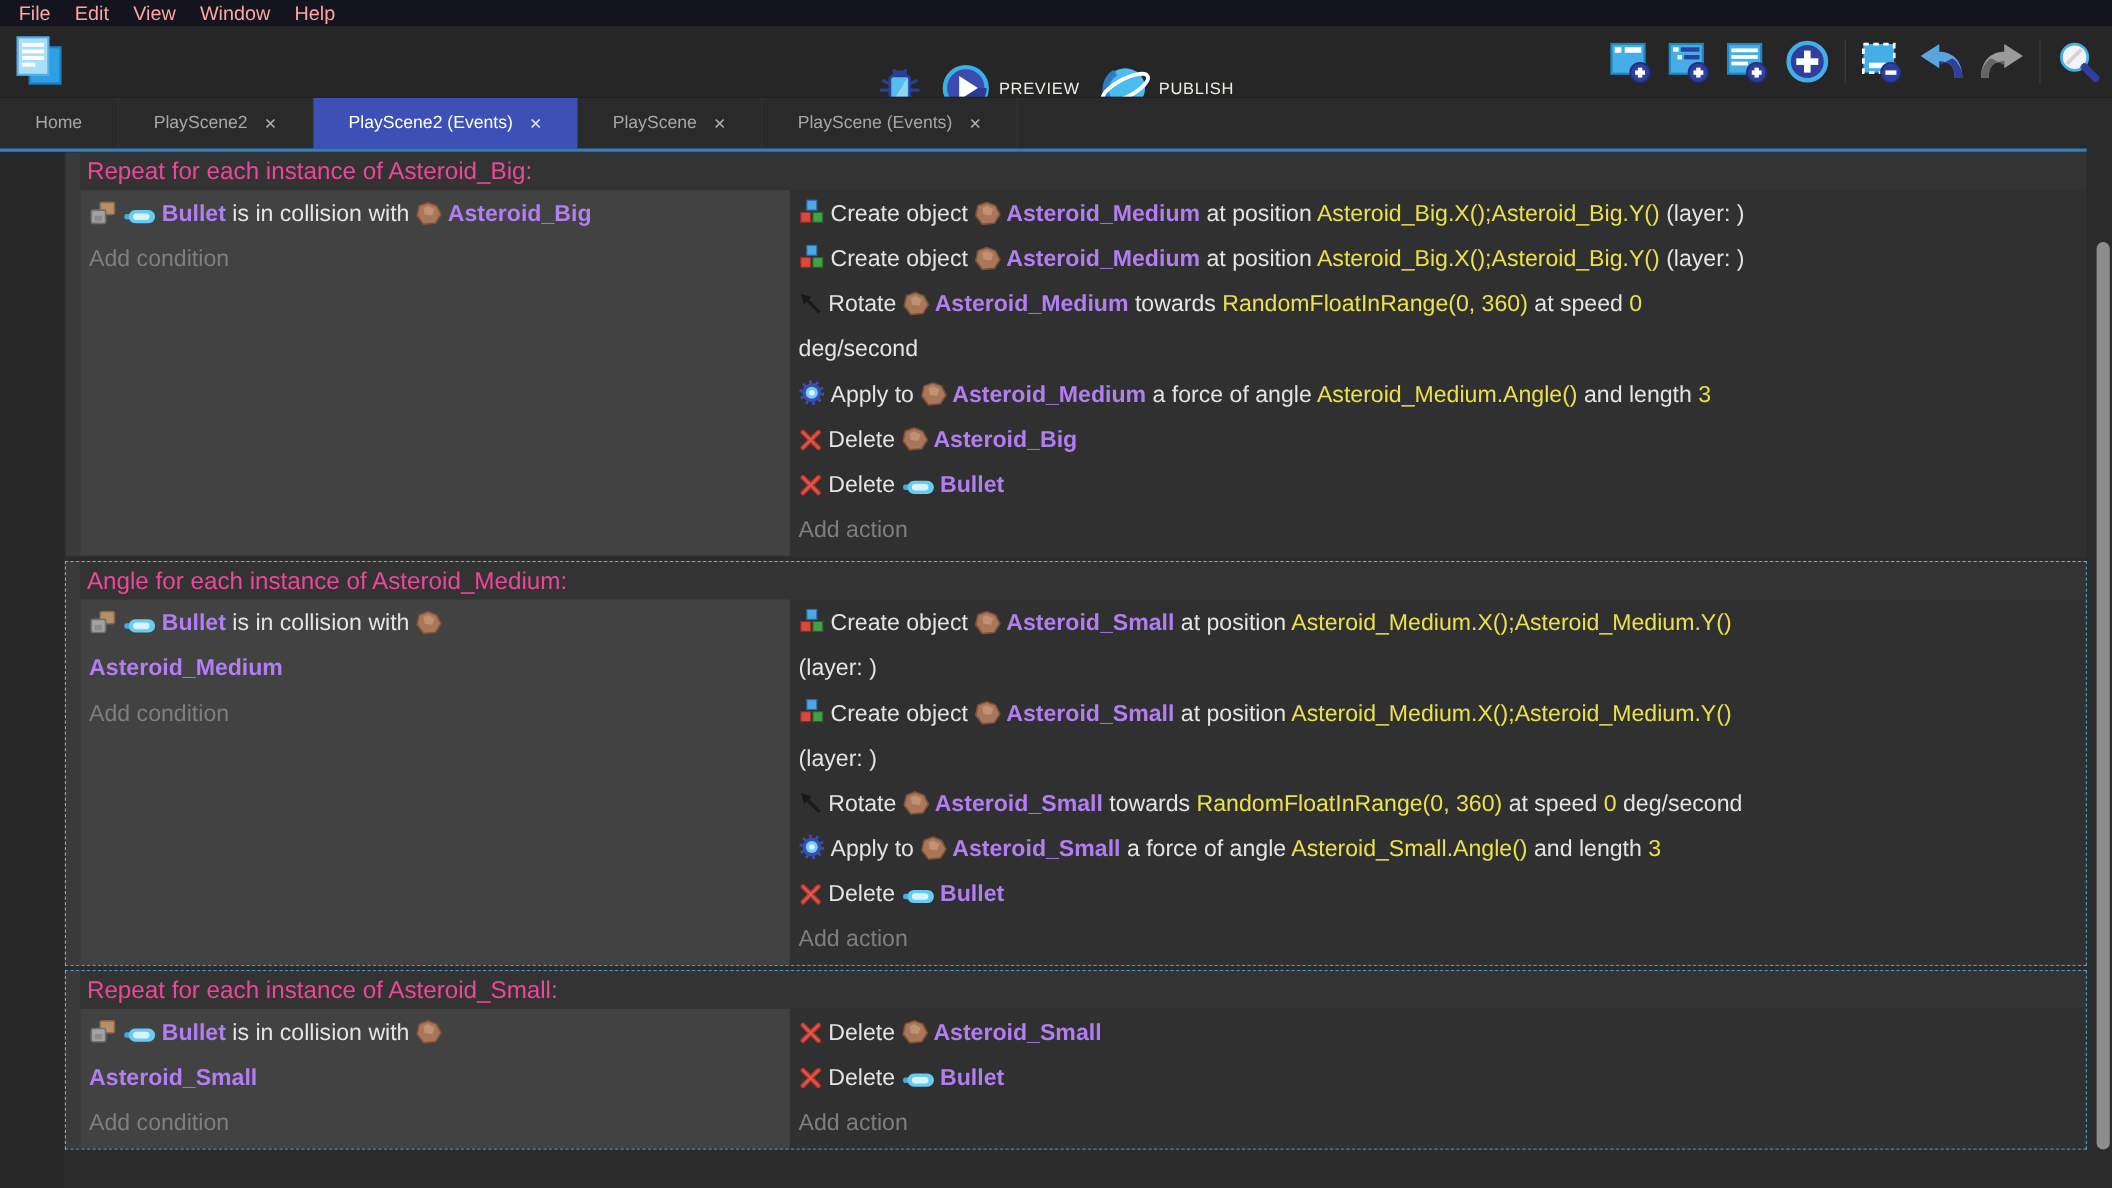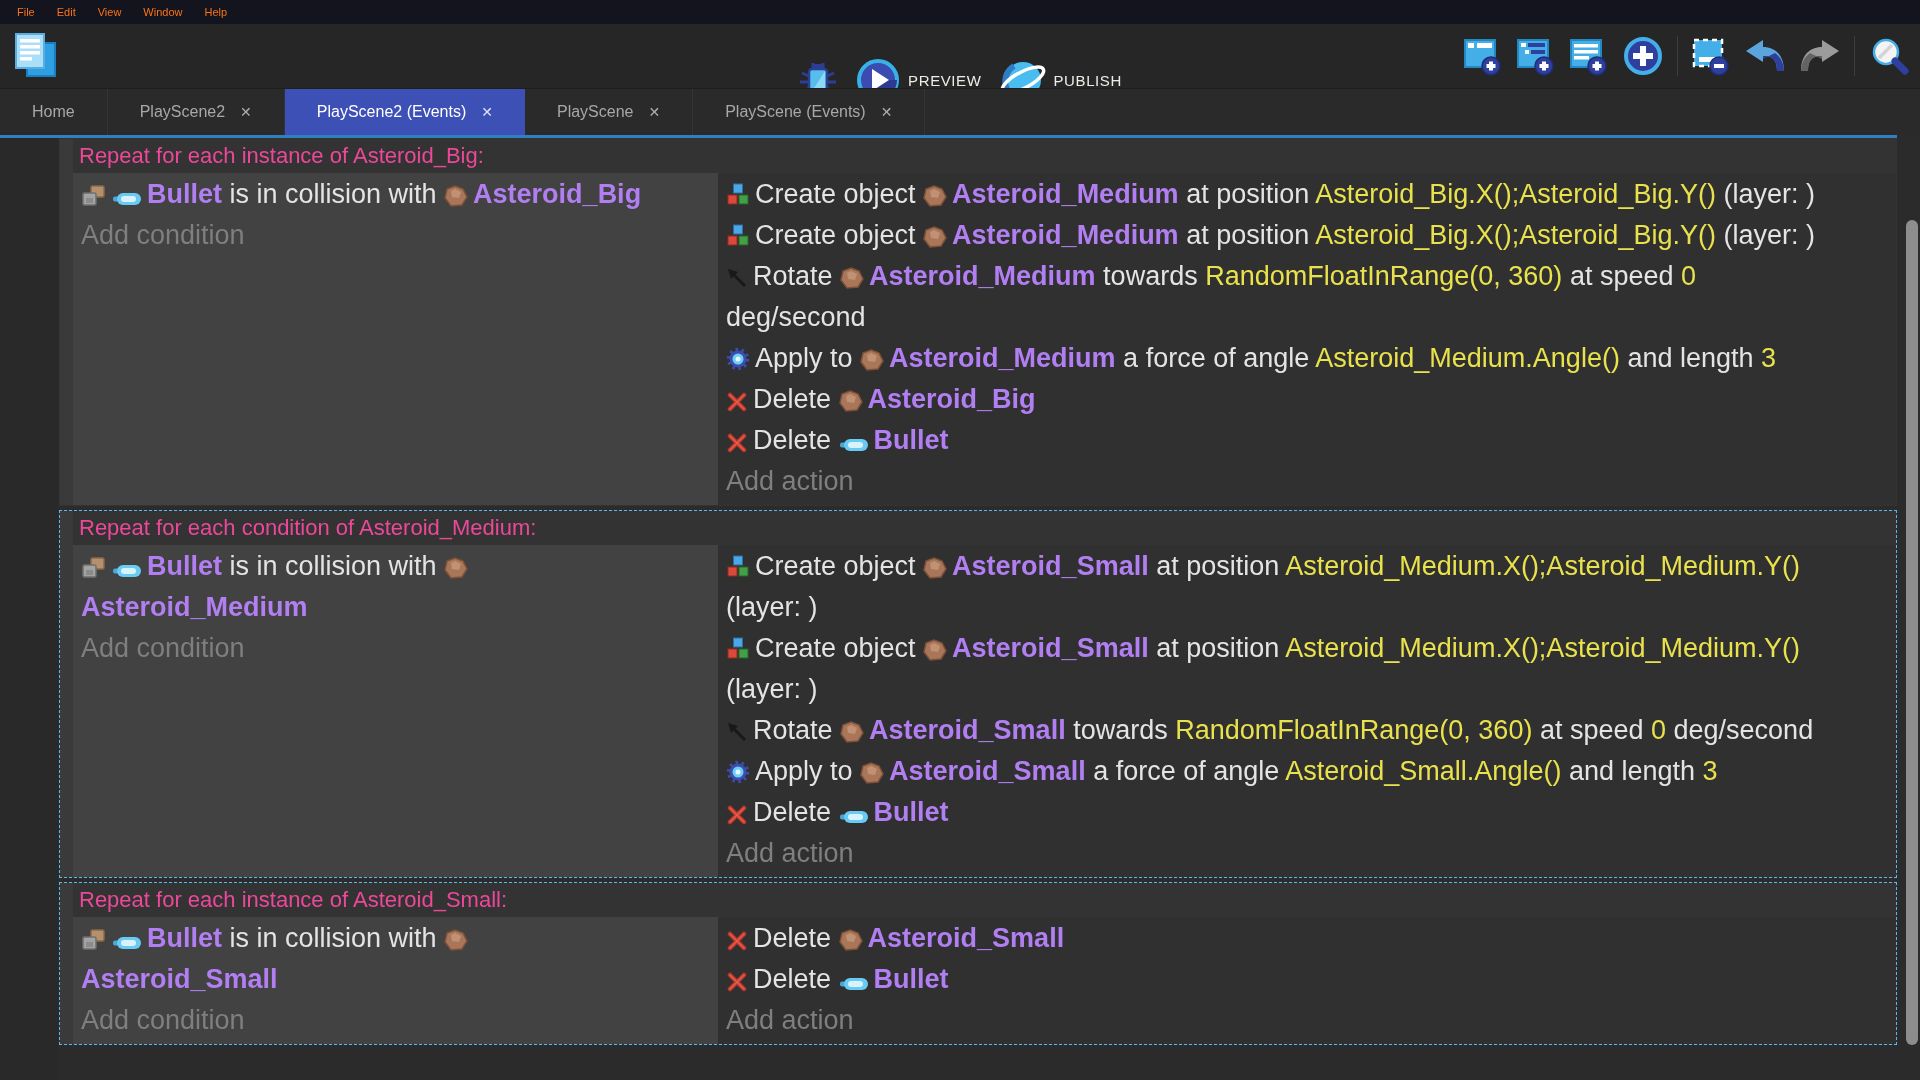--- a/index.html
+++ b/index.html
@@ -3,21 +3,21 @@
 <meta charset="utf-8">
 <style>
   * { margin:0; padding:0; box-sizing:border-box; }
   html,body { width:1920px; height:1080px; overflow:hidden; background:#2b2b2b;
               font-family:"Liberation Sans", sans-serif; }
   .screen { position:relative; width:1920px; height:1080px; background:#2b2b2b; }
 
   
   .menubar { position:absolute; left:0; top:0; width:1920px; height:24px;
              background:#14141e; display:flex; align-items:center; padding-left:6px; z-index:5; }
-  .menu-item { color:#f97316; font-size:11px; padding:0 11px; height:100%;
+  .menu-item { color:#fca5a5; font-size:18px; padding:0 11px; height:100%;
                display:flex; align-items:center; cursor:default; }
 
   
   .toolbar { position:absolute; left:0; top:24px; width:1920px; height:64px; background:#262626; }
   .tb-left { position:absolute; left:14px; top:8px; }
   .tb-center { position:absolute; left:0; top:0; width:100%; height:100%;
                display:flex; align-items:center; justify-content:center; gap:18px;margin-top:24px; }
   .tb-right { position:absolute; right:10px; top:0; height:100%;
               display:flex; align-items:center; gap:13px; }
   .tb-btn { display:flex; align-items:center; gap:8px; cursor:pointer; }
@@ -43,21 +43,21 @@
   .event { border:1px dashed transparent; margin-bottom:4px; display:flex; background:#333333; }
   .event.selected { border-color:#58b9f1; }
   .ev-handle { width:13px; background:#3a3a3a; flex:none; }
   .ev-main { flex:1; display:flex; flex-direction:column; }
   .ev-header { height:34px; line-height:34px; padding-left:6px; font-size:22px; color:#ec4899;
                background:#333333; white-space:nowrap; overflow:hidden; cursor:pointer; }
   .ev-body { display:flex; align-items:stretch; }
   .col-conditions { width:645px; flex:none; background:#424242; padding:1px 8px 3px 8px; }
   .col-actions { flex:1; background:#303030; padding:1px 8px 3px 8px; }
 
-  .row { font-size:27px; line-height:41px; color:#e4e4e4; cursor:pointer; }
+  .row { font-size:21px; line-height:41px; color:#e4e4e4; cursor:pointer; }
   .row .obj { color:#b27ff2; font-weight:bold; }
   .row .expr { color:#e9e24c; }
   .row.placeholder { color:#7f7f7f; }
   .seg-icon { display:inline-block; vertical-align:-4px; margin-right:5px; }
   .seg-icon svg { display:block; }
 
   
   .scroll-track { position:absolute; right:0; top:135px; width:16px; height:945px; background:#2b2b2b; }
   .scroll-thumb { position:absolute; right:2px; top:85px; width:12px; height:825px;
                   background:#8d8d8d; border-radius:6px; cursor:pointer; }
@@ -307,21 +307,21 @@
                       <rect x="9" y="5" width="15" height="6" rx="3" fill="#d8f3fd"></rect>
                     </svg></span><span class="obj">Bullet</span></div>
                 <div class="row placeholder">Add action</div>
               </div>
             </div>
           </div>
         </div>
         <div class="event selected">
           <div class="ev-handle"></div>
           <div class="ev-main">
-            <div class="ev-header">Repeat for each condition of Asteroid_Medium:</div>
+            <div class="ev-header">Angle for each instance of Asteroid_Medium:</div>
             <div class="ev-body">
               <div class="col-conditions">
                 <div class="row"><span class="seg-icon"><svg width="26" height="22" viewBox="0 0 26 22">
                       <rect x="10" y="1" width="13" height="11" rx="1.5" fill="#b5906c" stroke="#8a6848" stroke-width="1.5"></rect>
                       <rect x="2" y="8" width="13" height="12" rx="1.5" fill="#a3a3a3" stroke="#6f6f6f" stroke-width="1.5"></rect>
                       <rect x="5" y="13" width="7" height="5" fill="#8b8b8b"></rect>
                     </svg></span><span class="seg-icon"><svg width="30" height="16" viewBox="0 0 30 16">
                       <rect x="1" y="5.5" width="7" height="5" rx="2" fill="#49a8d8"></rect>
                       <rect x="5" y="2" width="24" height="12" rx="6" fill="#68cbf4"></rect>
                       <rect x="9" y="5" width="15" height="6" rx="3" fill="#d8f3fd"></rect>

